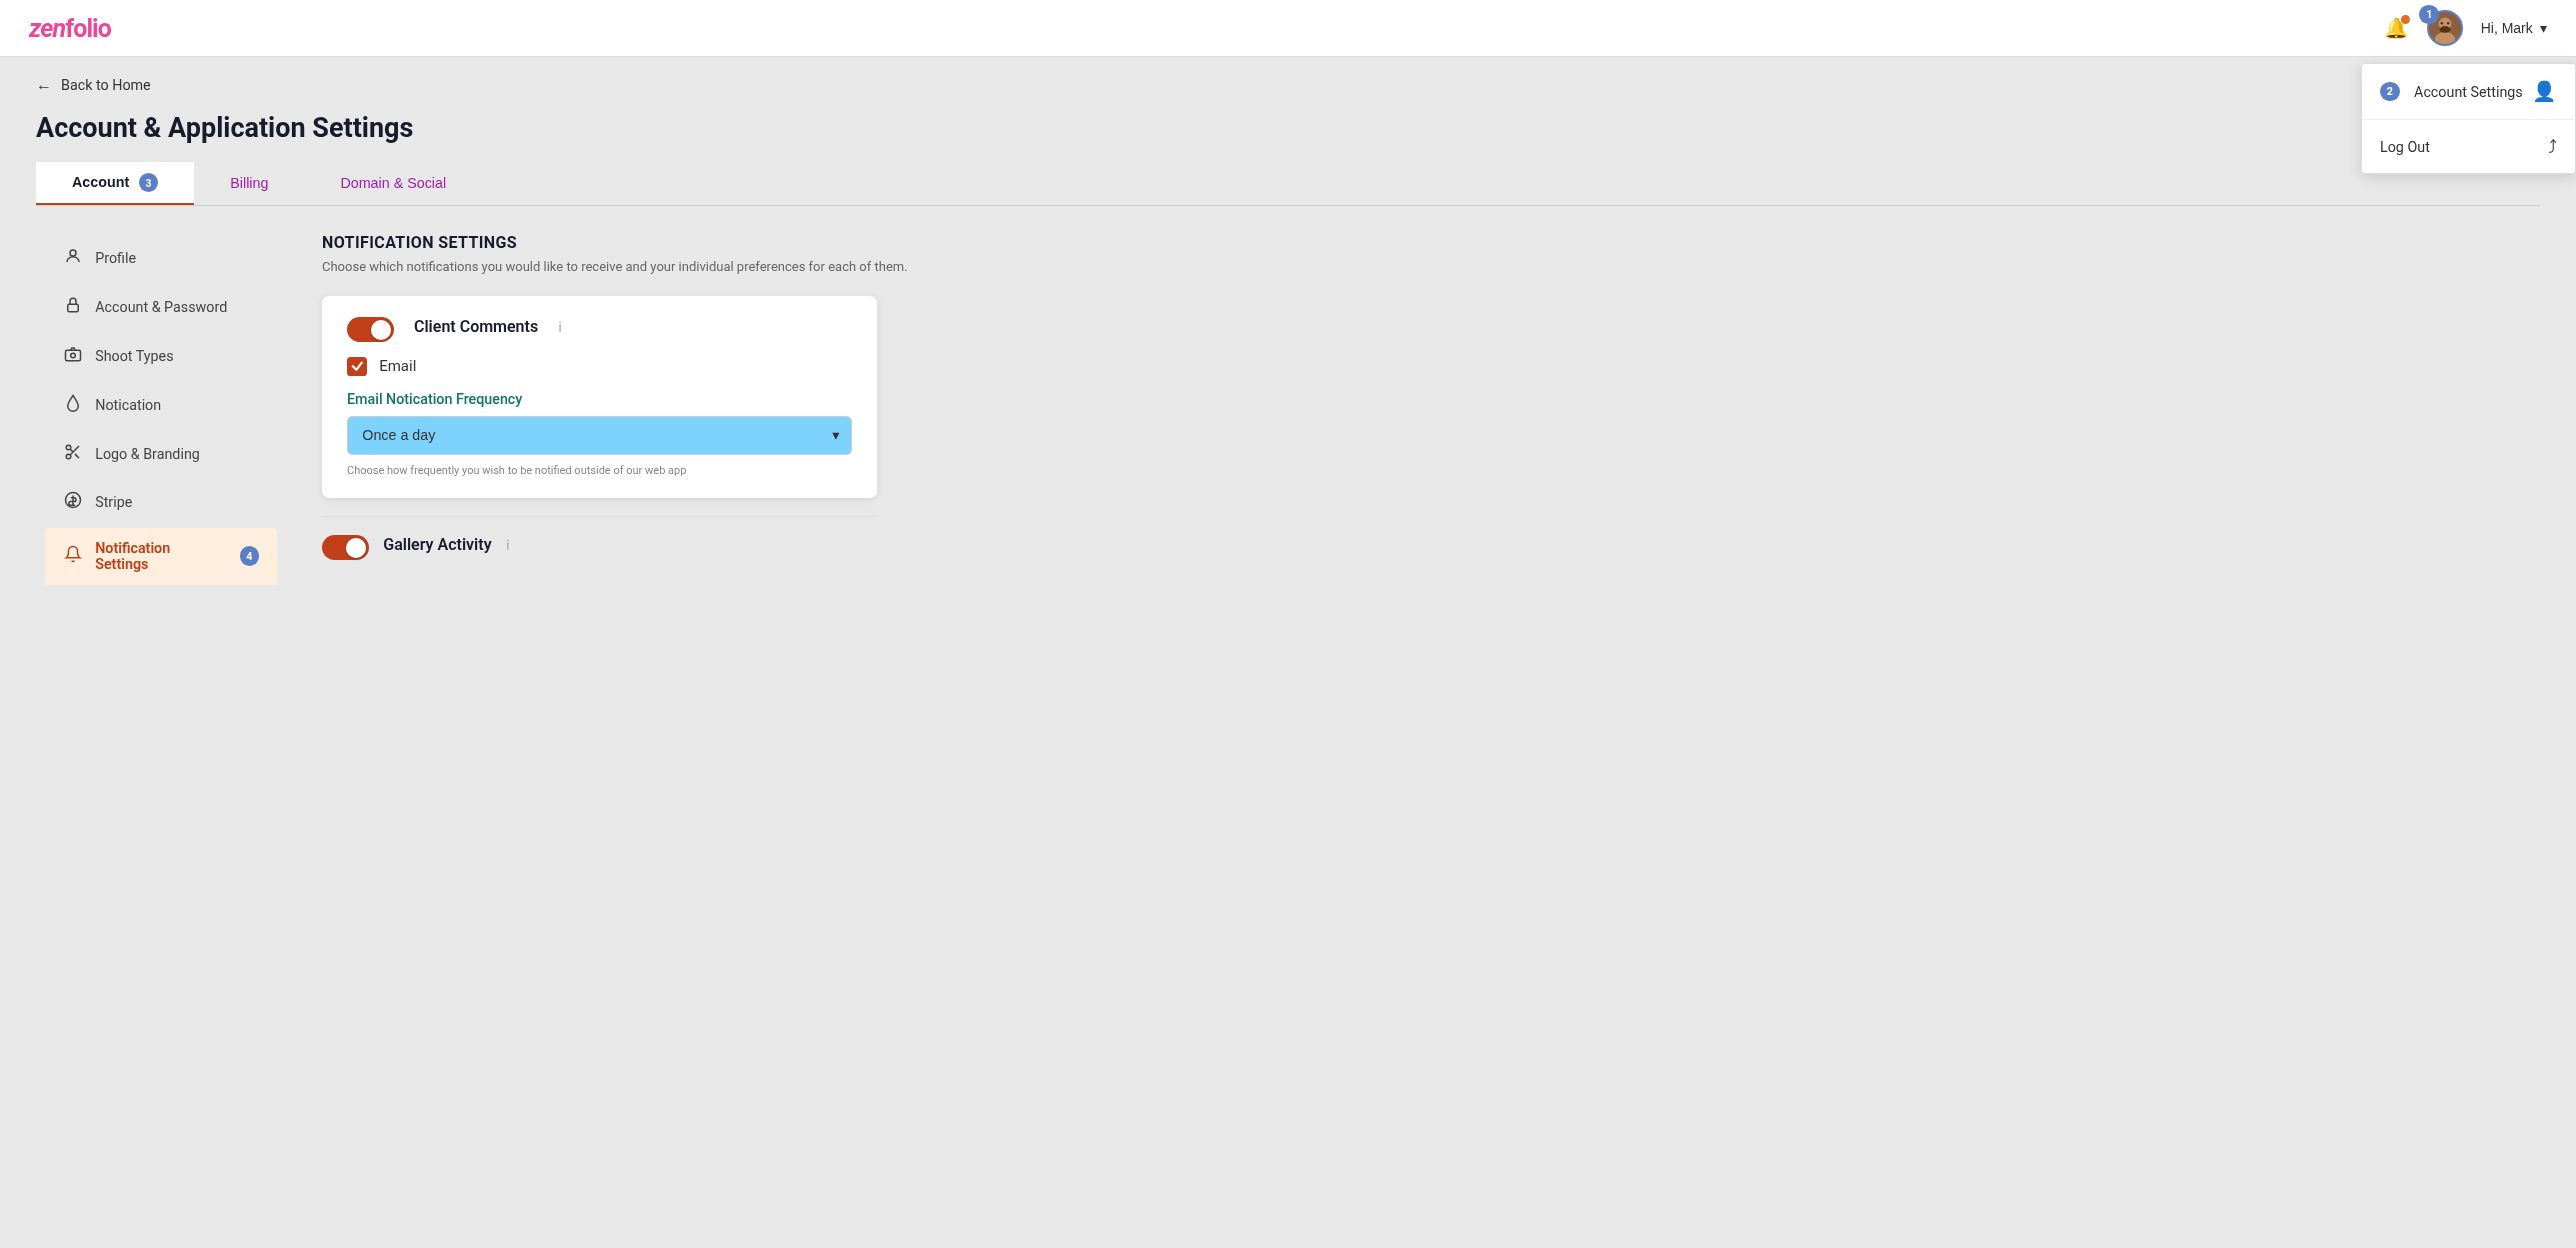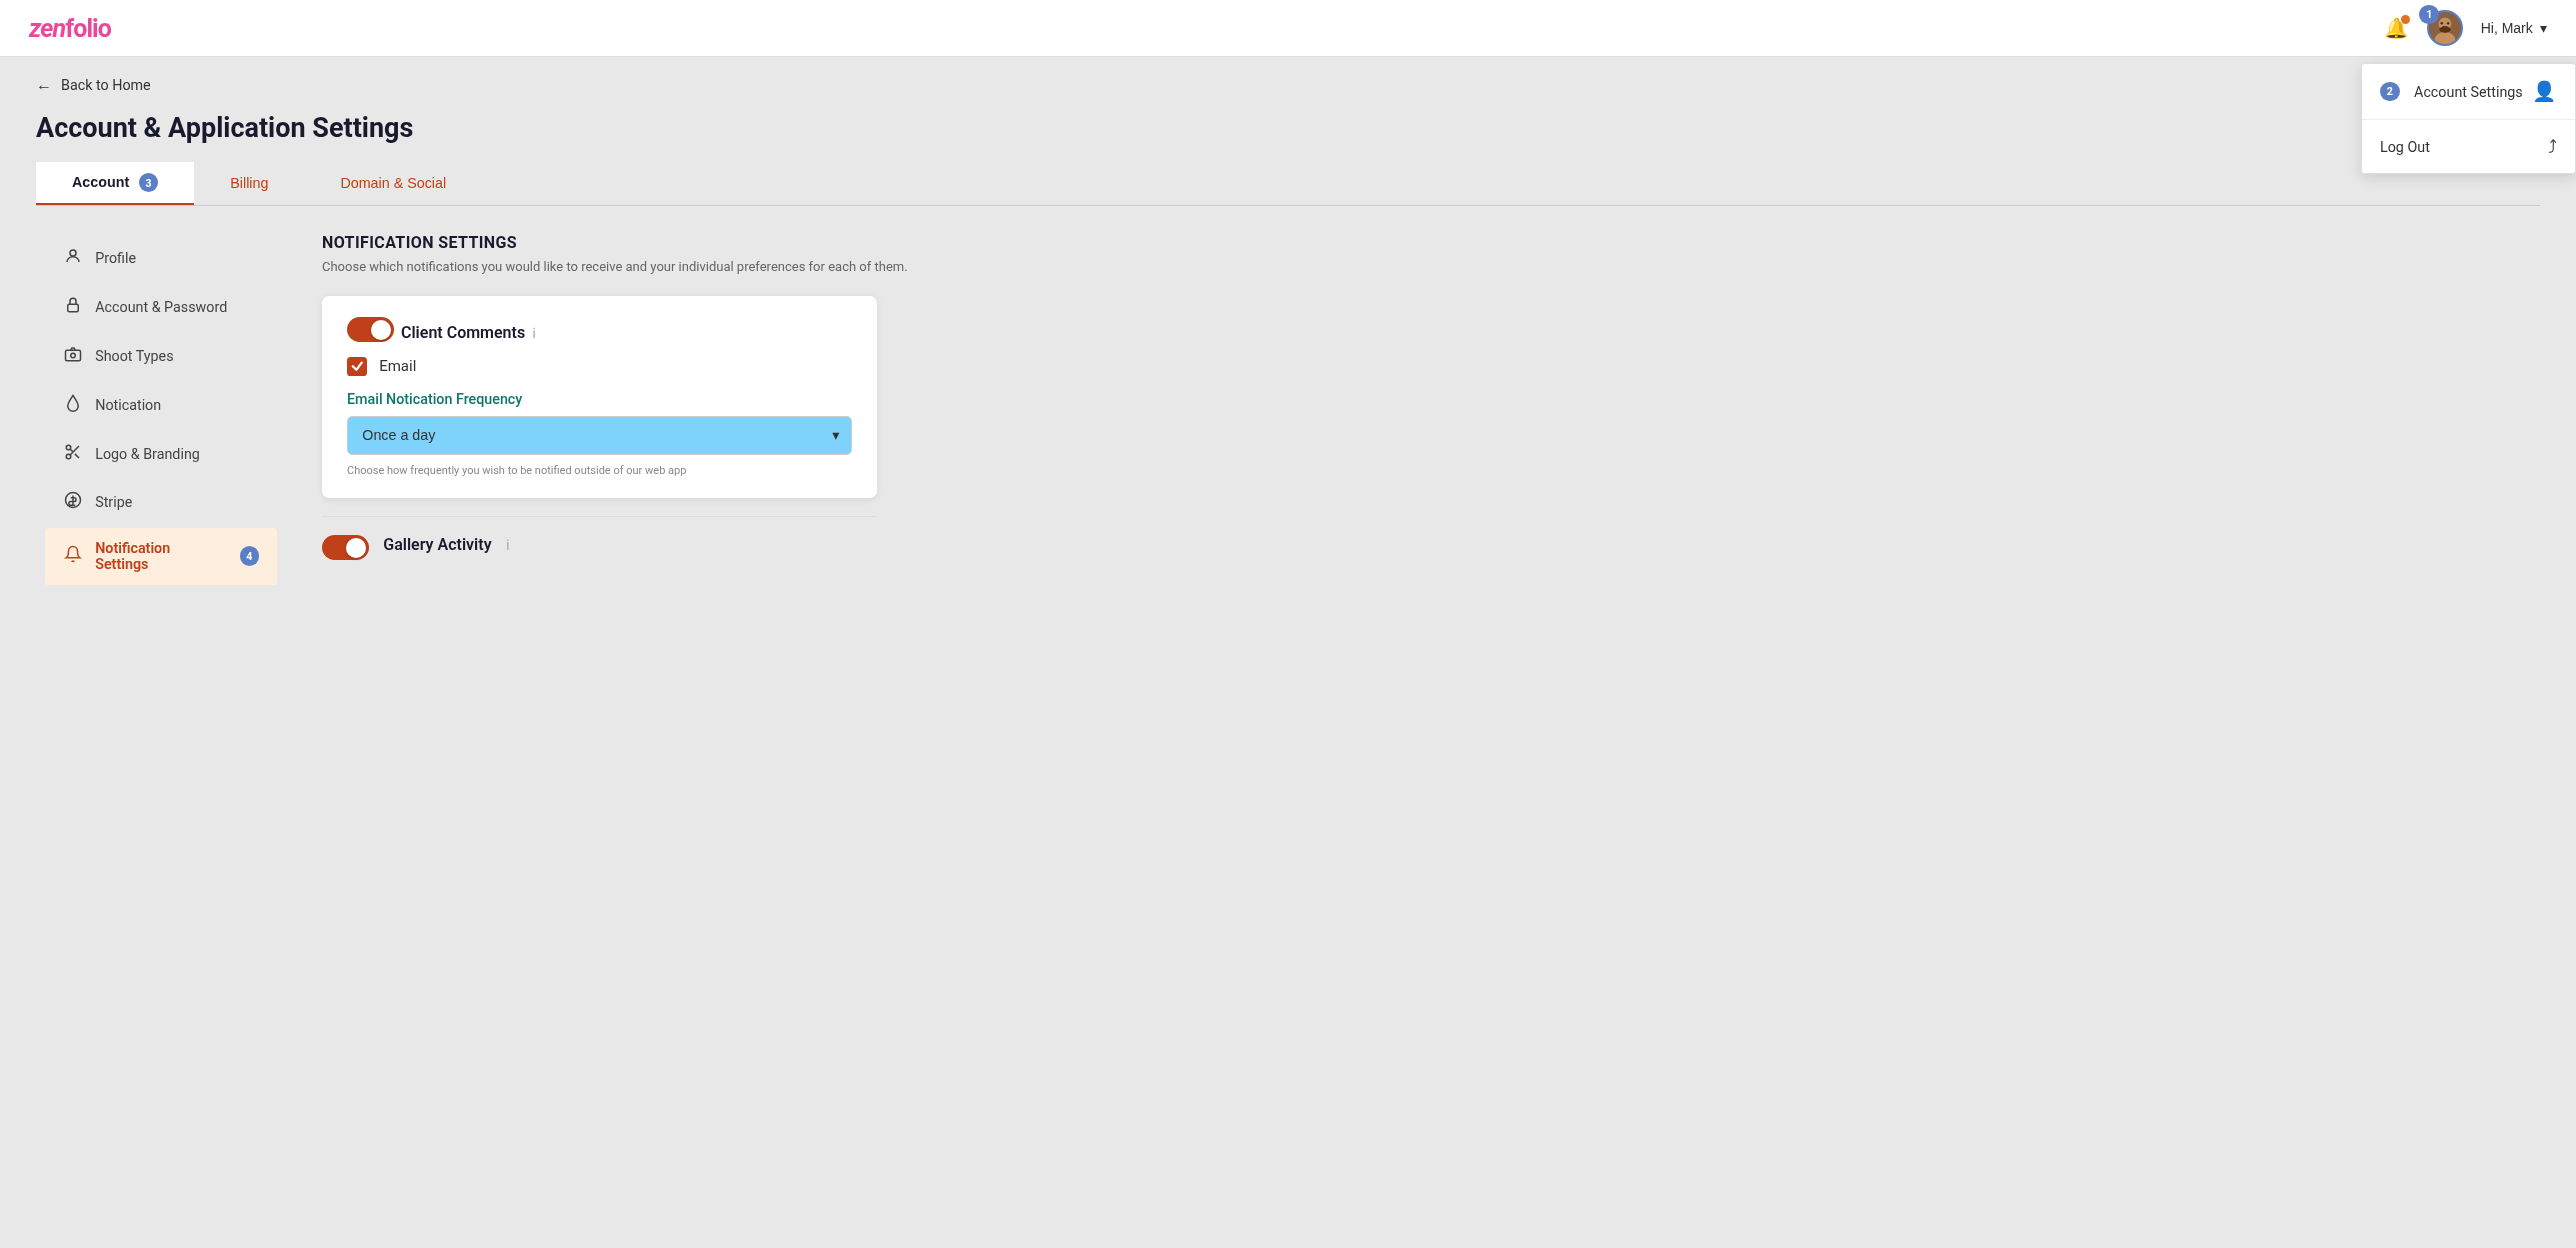--- a/index.html
+++ b/index.html
@@ -153,21 +153,21 @@
       display: flex;
       gap: 0;
       border-bottom: 0.9px solid #ccc;
       margin-bottom: 0;
       background: #e8e8e8;
     }
     .tab {
       padding: 10.7px 36px;
       font-size: 14.3px;
       cursor: pointer;
-      color: #c2410c;
+      color: #a21caf;
       border-bottom: 2.7px solid transparent;
       background: none;
       border-top: none;
       border-left: none;
       border-right: none;
       position: relative;
     }
     .tab.active {
       color: #1a1a2e;
       font-weight: 600;
@@ -260,22 +260,22 @@
     .notification-card {
       background: #fff;
       border-radius: 7.2px;
       padding: 21.5px 25px;
       margin-bottom: 18px;
       box-shadow: 0 1.8px 7.2px rgba(0,0,0,0.08);
       max-width: 555px;
     }
     .notification-header {
       display: flex;
-      align-items: flex-end;
-      gap: 7px;
+      align-items: flex-start;
+      gap: 20px;
       margin-bottom: 14.3px;
     }
     .notification-label {
       font-size: 16px;
       font-weight: 600;
       color: #1a1a2e;
     }
     .info-icon {
       color: #aaa;
       font-size: 14.3px;

